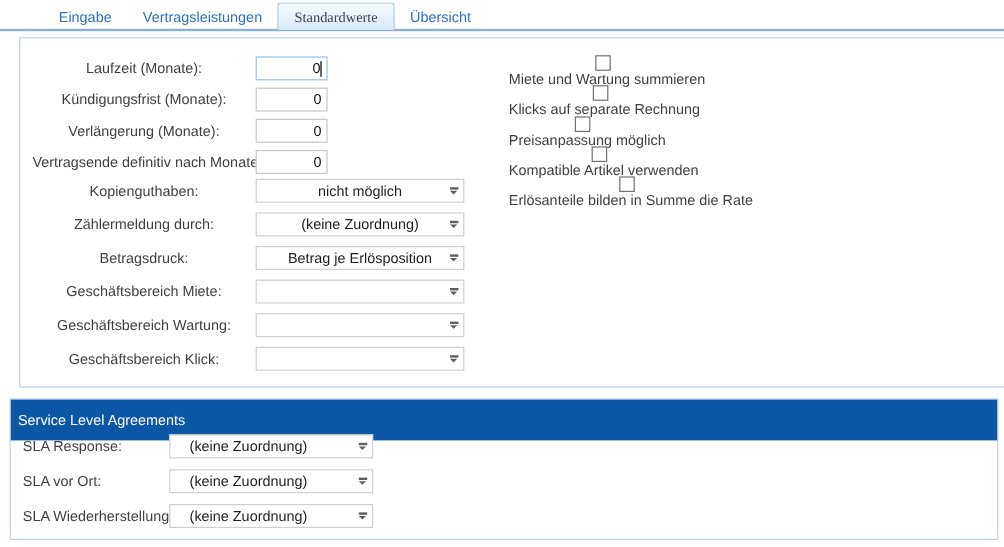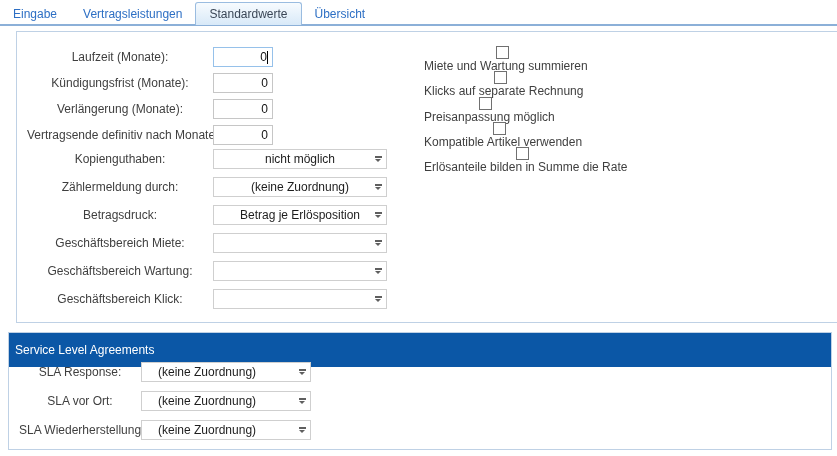--- a/index.html
+++ b/index.html
@@ -1,36 +1,36 @@
 <!DOCTYPE html>
 <html><head>
 <meta charset="utf-8">
 <style>
   * { margin:0; padding:0; box-sizing:border-box; }
   html,body { width:837px; height:456px; background:#fff; font-family:"Liberation Sans", sans-serif; overflow:hidden; }
   .stage { position:relative; width:837px; height:456px; background:#fff; }
 
   
   .tabstrip { position:absolute; left:0; top:0; width:837px; height:26px; }
-  .tabrow { position:absolute; left:0; top:2px; height:23px; display:flex; align-items:flex-end; }
+  .tabrow { position:absolute; left:0; top:2px; height:23px; display:flex; align-items:flex-end;padding-left:36px; }
   .tab { height:23px; display:flex; align-items:center; padding:0 13px; font-size:12px; color:#2d6fc4; cursor:default; position:relative; z-index:2; }
-  .tab.active { background:linear-gradient(#f7fbfe,#d8e9f8); border:1px solid #9abce0; border-bottom:none; border-radius:3px 3px 0 0; color:#3a4656; }
+  .tab.active { background:linear-gradient(#f7fbfe,#d8e9f8); border:1px solid #9abce0; border-bottom:none; border-radius:3px 3px 0 0; color:#3a4656;font-family:Liberation Serif, serif; }
   .tab-underline { position:absolute; left:0; top:24px; width:837px; height:2px; background:#8cb0d8; z-index:1; }
 
   
   .panel { position:absolute; background:#fff; border:1px solid #bfd1e5; }
   .panel.main { left:16px; top:31px; width:824px; height:292px;text-align:center; }
   .panel.sla  { left:8px; top:332px; width:824px; height:118px; }
 
   .sla-header { position:absolute; left:0; top:0; width:100%; height:34px; background:#0b57a6; color:#fff; font-size:12px; display:flex; align-items:center; padding-left:6px; }
 
   
   .frow { position:absolute; left:10px; display:flex; align-items:center; height:20px; }
   .flabel { width:186px; font-size:12px; color:#3f3f3f; white-space:nowrap; }
-  .sla .flabel { width:122px;text-align:center; }
+  .sla .flabel { width:122px; }
 
   .txt { width:60px; height:20px; border:1px solid #c6c6c6; background:#fff; display:flex; align-items:center; justify-content:flex-end; padding-right:4px; font-size:12px; color:#111; }
   .txt.focused { border-color:#96c1ea; }
   .caret { width:1px; height:13px; background:#000; margin-left:0px; }
 
   .combo { width:174px; height:20px; border:1px solid #cfcfcf; background:#fff; display:flex; align-items:center; font-size:12px; color:#1d1d1d; padding-left:16px; position:relative; }
   .sla .combo { width:170px; }
   .combo .cval { flex:1; white-space:nowrap; overflow:hidden; }
   .combo-arrow { width:16px; height:100%; display:flex; flex-direction:column; align-items:center; justify-content:center; }
   .combo-arrow .bar { width:7px; height:2px; background:#5f5f5f; }

